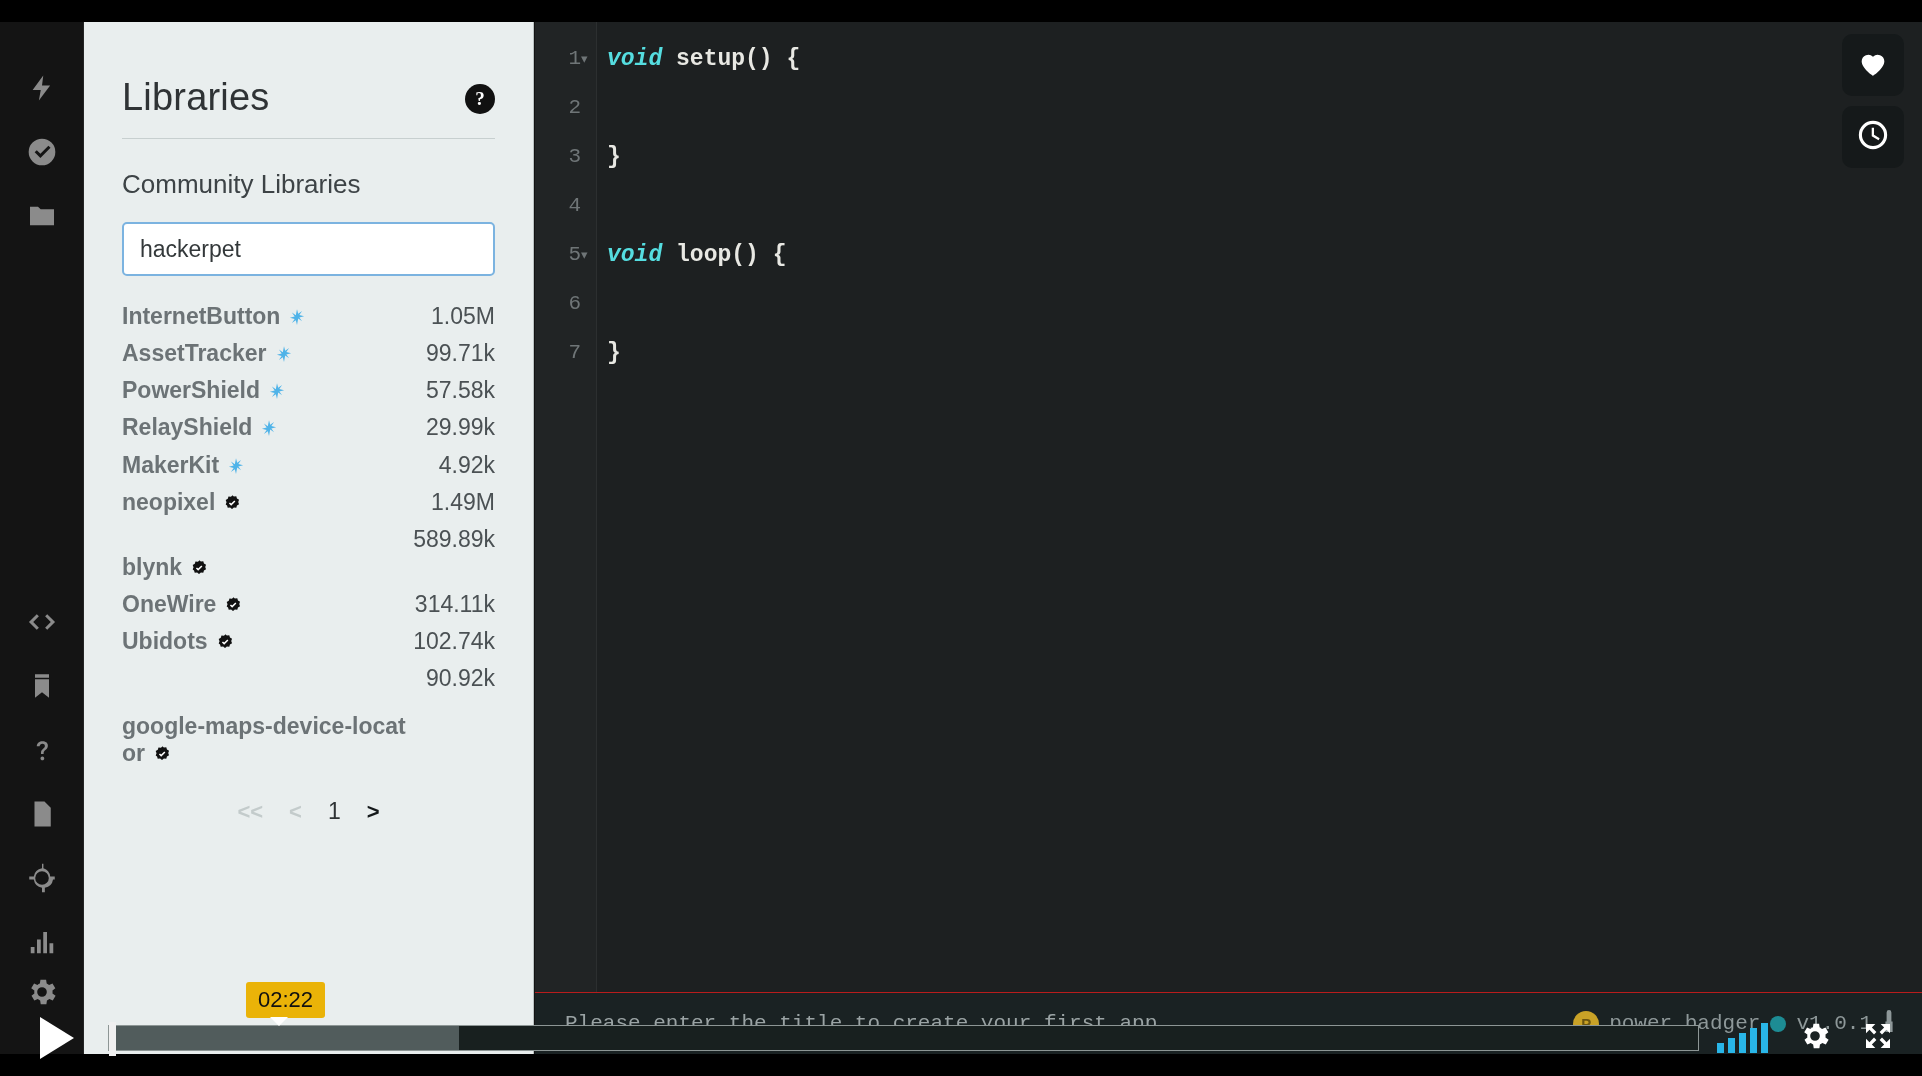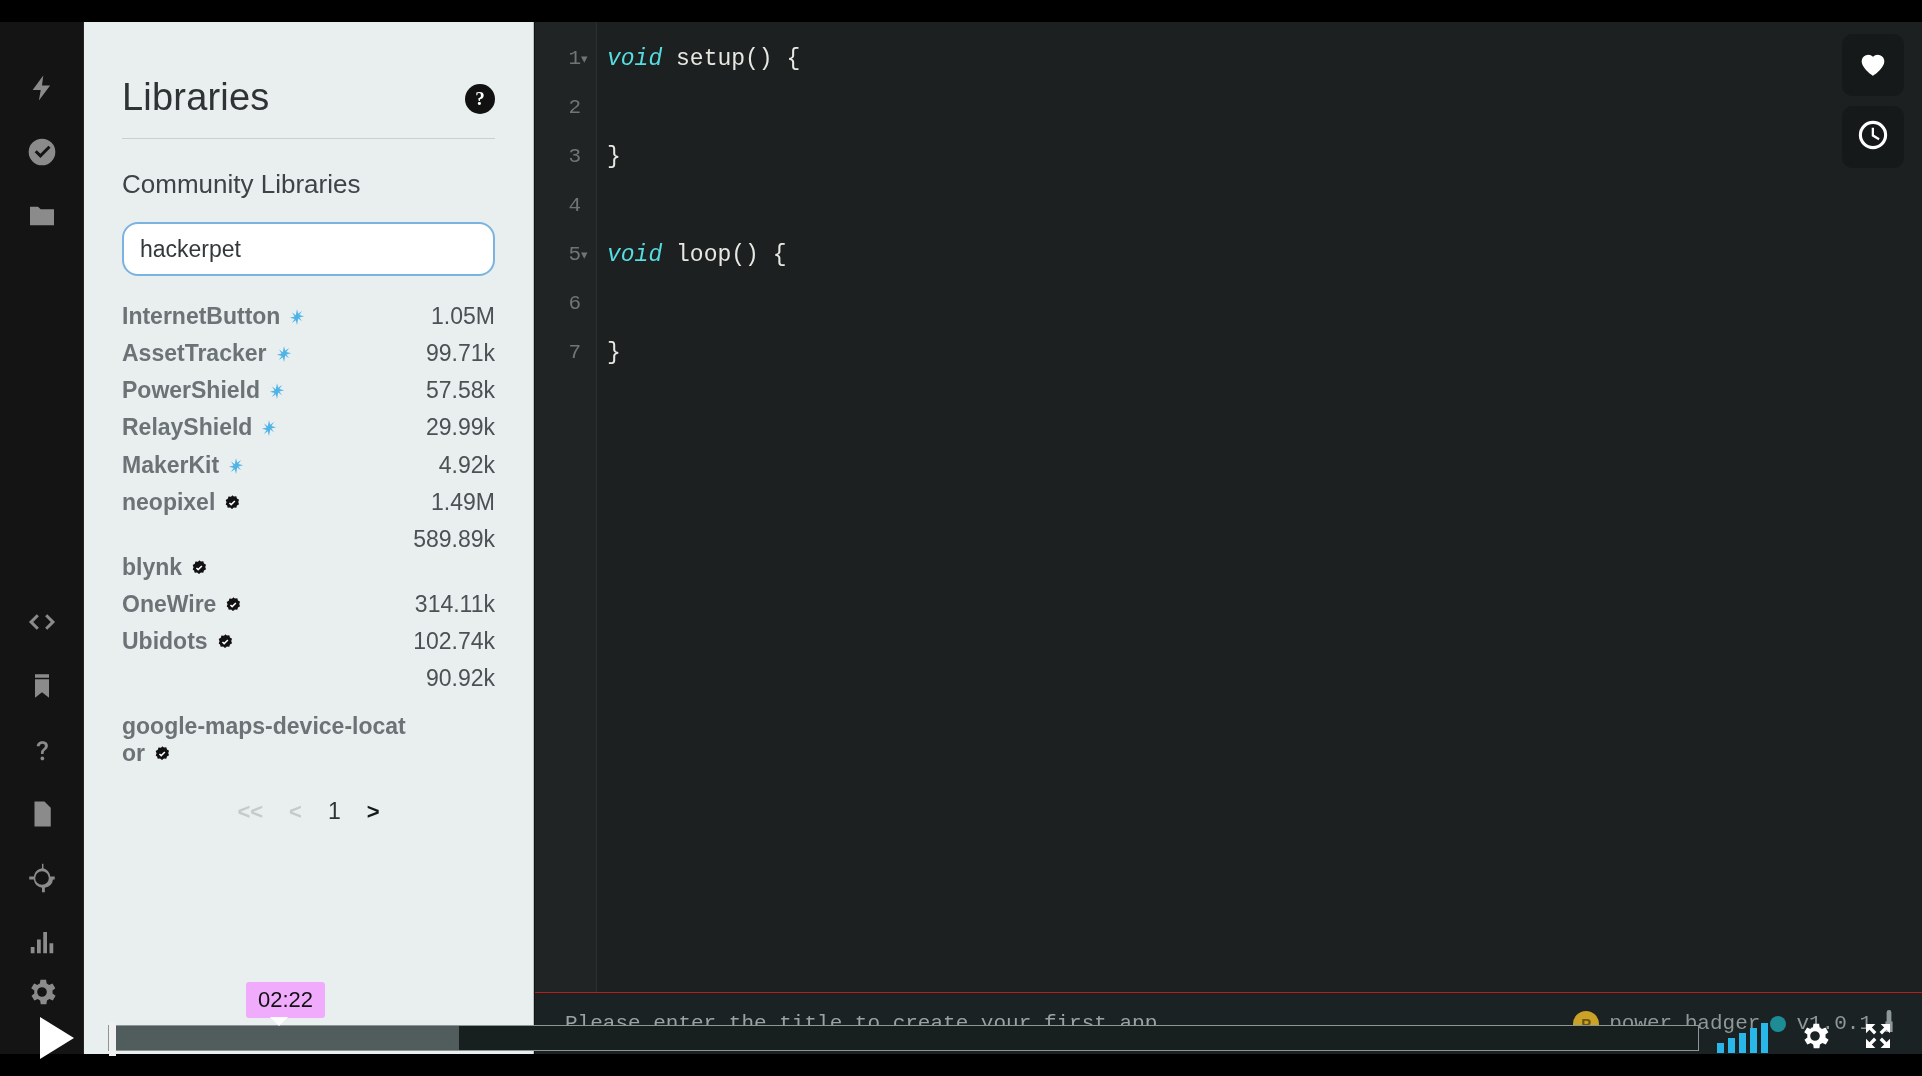--- a/index.html
+++ b/index.html
@@ -60,21 +60,21 @@
   .panel-rule {
     margin:22px 38px 0 38px; height:1px; background:#c7cfcf;
   }
   .section-title {
     margin:30px 38px 0 38px;
     font-size:26px; color:#3d4346; font-weight:400;
   }
   .search-wrap { margin:22px 38px 0 38px; }
   .search-input {
     width:100%; height:54px;
-    background:#fff; border:2px solid #7bb3e0; border-radius:16px;
+    background:#fff; border:2px solid #7bb3e0; border-radius:5px;
     font-size:23px; color:#33383a; padding:0 16px;
     font-family:"Liberation Sans", sans-serif;
     outline:none;
   }
 
   
   .lib-list { margin:22px 38px 0 38px; }
   .lib-row {
     display:flex; align-items:flex-start;
     padding:5px 0; cursor:pointer;
@@ -103,21 +103,21 @@
 
   
   .editor {
     position:absolute; left:535px; top:0; right:0; height:1032px;
     background:#1d2021;
   }
   .gutter {
     position:absolute; left:0; top:0; width:62px; height:100%;
     background:#212425; border-right:1px solid #2c2f30;
   }
-  .code-area { position:absolute; left:62px; top:0; right:0; height:100%; }
+  .code-area { position:absolute; left:62px; top:0; right:0; height:100%;font-weight:bold; }
   .code-line {
     height:49px; display:flex; align-items:center;
     font-family:"Liberation Mono", monospace; font-size:23px;
   }
   .ln {
     position:absolute; width:62px; text-align:right; padding-right:16px;
     color:#6f7577; font-family:"Liberation Mono", monospace; font-size:21px;
     height:49px; line-height:49px;
   }
   .fold {
@@ -192,21 +192,21 @@
   .buffered {
     position:absolute; left:0; top:0; height:100%;
     background:#515c5c;
   }
   .playhead {
     position:absolute; left:0; top:-4px; width:7px; height:34px;
     background:#f0f0f0;
   }
   .time-tip {
     position:absolute; left:138px; bottom:58px;
-    background:#f0abfc; color:#111;
+    background:#eab308; color:#111;
     font-size:22px; padding:5px 12px; border-radius:3px;
     font-family:"Liberation Sans", sans-serif;
     white-space:nowrap;
   }
   .time-tip:after {
     content:""; position:absolute; left:24px; bottom:-8px;
     border-left:9px solid transparent; border-right:9px solid transparent;
     border-top:9px solid #fff;
   }
   .player-right {

